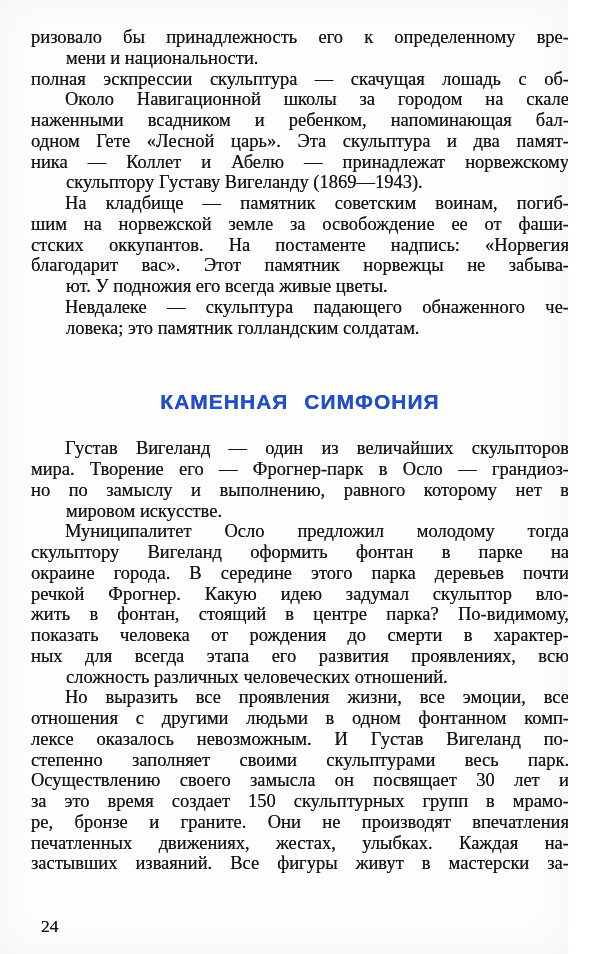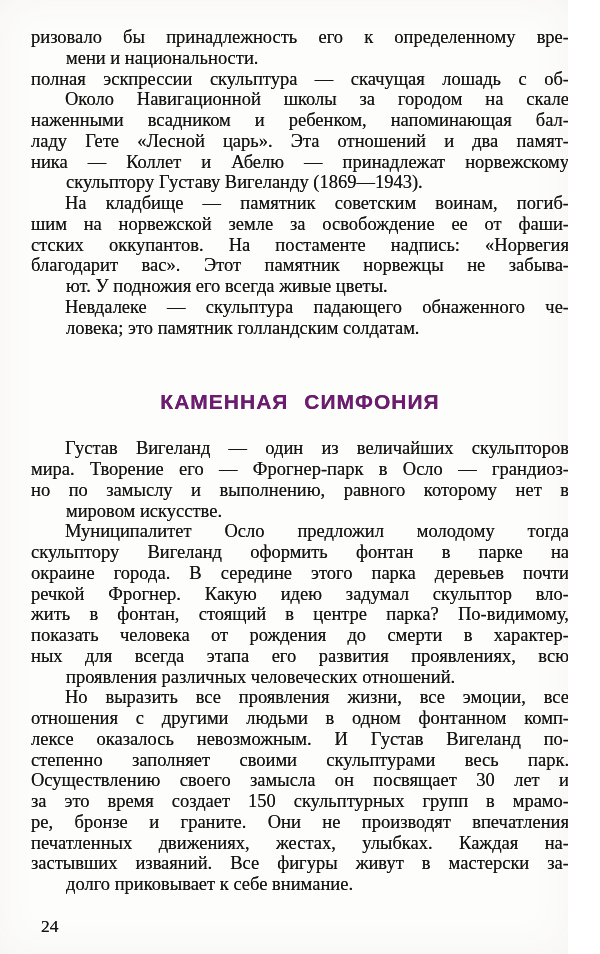--- a/index.html
+++ b/index.html
@@ -32,21 +32,21 @@
   .heading {
     margin-top: 52px;
     margin-bottom: 24px;
     text-align: center;
     font-family: "Liberation Sans", sans-serif;
     font-weight: bold;
     font-size: 21px;
     line-height: 24px;
     letter-spacing: 1px;
     word-spacing: 9px;
-    color: #701a75;
+    color: #1d4ed8;
     text-shadow: 0 0 0.6px rgba(10,10,8,0.8);
   }
   .page-number {
     position: absolute;
     left: 41px;
     top: 916px;
     font-size: 17.5px;
     line-height: 20px;
     text-shadow: 0 0 0.5px rgba(20,20,18,0.75);
   }
@@ -66,21 +66,21 @@
   <div class="textblock">
     <div>
         <div class="para">
           <div class="line">ризовало бы принадлежность его к определенному вре-</div>
           <div class="line last">мени и национальности.</div>
         </div>
         <div class="para">
           <div class="line">полная эскпрессии скульптура — скачущая лошадь с об-</div>
           <div class="line indent">Около Навигационной школы за городом на скале</div>
           <div class="line">наженными всадником и ребенком, напоминающая бал-</div>
-          <div class="line">ладу Гете «Лесной царь». Эта отношений и два памят-</div>
+          <div class="line">одном Гете «Лесной царь». Эта скульптура и два памят-</div>
           <div class="line">ника — Коллет и Абелю — принадлежат норвежскому</div>
           <div class="line last">скульптору Густаву Вигеланду (1869—1943).</div>
         </div>
         <div class="para">
           <div class="line indent">На кладбище — памятник советским воинам, погиб-</div>
           <div class="line">шим на норвежской земле за освобождение ее от фаши-</div>
           <div class="line">стских оккупантов. На постаменте надпись: «Норвегия</div>
           <div class="line">благодарит вас». Этот памятник норвежцы не забыва-</div>
           <div class="line last">ют. У подножия его всегда живые цветы.</div>
         </div>
@@ -98,30 +98,29 @@
           <div class="line last">мировом искусстве.</div>
         </div>
         <div class="para">
           <div class="line indent">Муниципалитет Осло предложил молодому тогда</div>
           <div class="line">скульптору Вигеланд оформить фонтан в парке на</div>
           <div class="line">окраине города. В середине этого парка деревьев почти</div>
           <div class="line">речкой Фрогнер. Какую идею задумал скульптор вло-</div>
           <div class="line">жить в фонтан, стоящий в центре парка? По-видимому,</div>
           <div class="line">показать человека от рождения до смерти в характер-</div>
           <div class="line">ных для всегда этапа его развития проявлениях, всю</div>
-          <div class="line last">проявления различных человеческих отношений.</div>
+          <div class="line last">сложность различных человеческих отношений.</div>
         </div>
         <div class="para">
           <div class="line indent">Но выразить все проявления жизни, все эмоции, все</div>
           <div class="line">отношения с другими людьми в одном фонтанном комп-</div>
           <div class="line">лексе оказалось невозможным. И Густав Вигеланд по-</div>
           <div class="line">степенно заполняет своими скульптурами весь парк.</div>
           <div class="line">Осуществлению своего замысла он посвящает 30 лет и</div>
           <div class="line">за это время создает 150 скульптурных групп в мрамо-</div>
           <div class="line">ре, бронзе и граните. Они не производят впечатления</div>
           <div class="line">печатленных движениях, жестах, улыбках. Каждая на-</div>
           <div class="line">застывших изваяний. Все фигуры живут в мастерски за-</div>
-          <div class="line last">долго приковывает к себе внимание.</div>
         </div>
       </div>
   </div>
   <div class="page-number">24</div>
 </div>
 
 </body></html>

